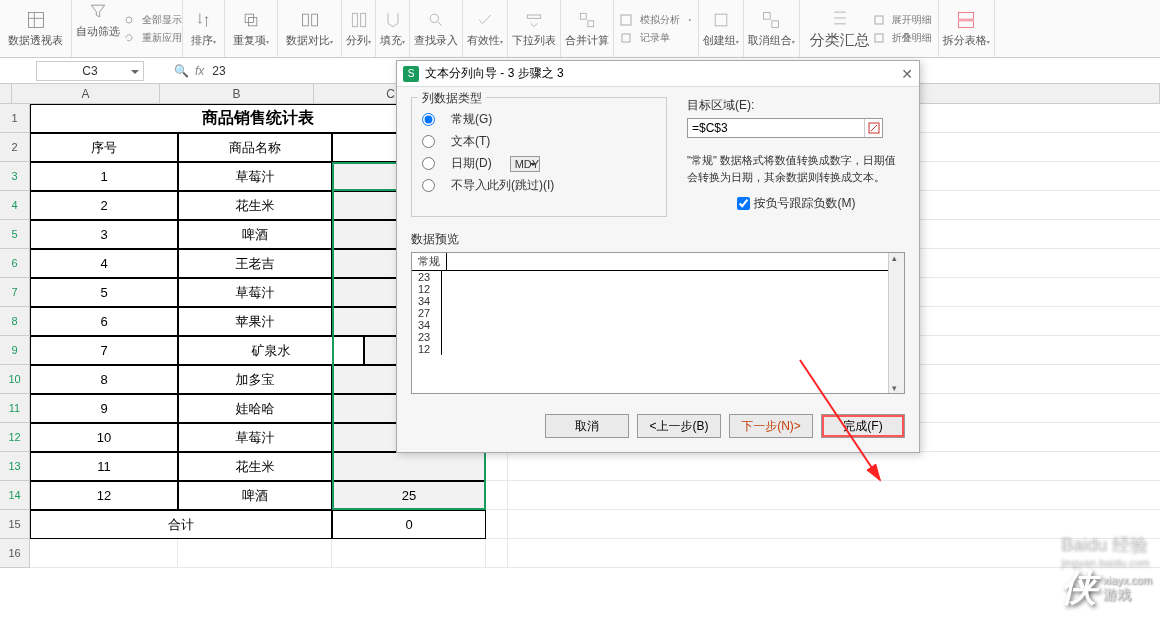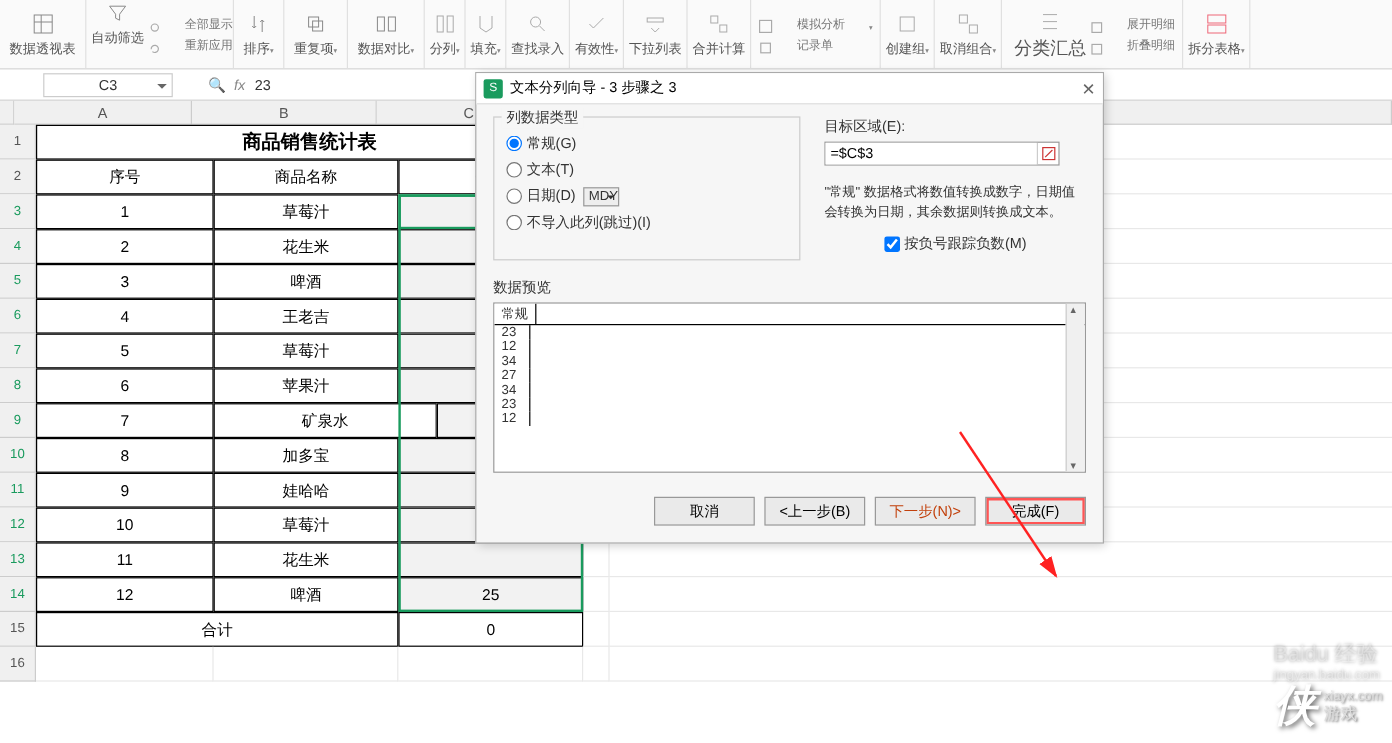--- a/index.html
+++ b/index.html
@@ -4,21 +4,21 @@
 <style>
 * { margin: 0; padding: 0; box-sizing: border-box; font-family: "Microsoft YaHei", Arial, sans-serif; }
 body { background: #fff; width: 1160px; height: 619px; overflow: hidden; position: relative; font-size: 12px; }
 
 
 .ribbon { display: flex; border-bottom: 1px solid #ccc; height: 58px; background: #fafafa; }
 .ribbon-group { display: flex; flex-direction: column; align-items: center; justify-content: center; padding: 2px 8px; border-right: 1px solid #e0e0e0; color: #555; font-size: 11px; cursor: pointer; }
 .ribbon-group.small { padding: 2px 4px; }
 .ribbon-icon { width: 22px; height: 22px; margin-bottom: 2px; display: flex; align-items: center; justify-content: center; }
 .ribbon-sub { display: flex; flex-direction: column; font-size: 10px; color: #777; }
-.ribbon-sub span { margin: 1px 0; display: flex; align-items: flex-end; gap: 20px; }
+.ribbon-sub span { margin: 1px 0; display: flex; align-items: center; gap: 8px; font-family: Liberation Mono, monospace; }
 .ribbon-multi { display: flex; }
 .ribbon-col { display: flex; flex-direction: column; padding: 0 4px; }
 .dropdown-arrow { font-size: 6px; color: #888; }
 
 
 .formula-bar { display: flex; align-items: center; height: 26px; border-bottom: 1px solid #ccc; background: #fff; }
 .name-box { width: 108px; border: 1px solid #ccc; margin: 2px 0 2px 36px; height: 20px; display: flex; align-items: center; justify-content: center; font-size: 12px; color: #333; position: relative; }
 .name-box::after { content: ""; position: absolute; right: 4px; border: 4px solid transparent; border-top-color: #666; top: 8px; }
 .fx-area { display: flex; align-items: center; margin-left: 30px; gap: 6px; color: #888; }
 .fx-label { font-style: italic; }
@@ -43,21 +43,21 @@
 
 .dialog { position: absolute; left: 396px; top: 60px; width: 524px; background: #f6f6f6; border: 1px solid #aaa; box-shadow: 2px 2px 8px rgba(0,0,0,0.2); z-index: 100; }
 .dialog-title { display: flex; align-items: center; height: 26px; padding: 0 6px; background: #fff; border-bottom: 1px solid #ddd; font-size: 12px; }
 .dialog-title .ticon { width: 16px; height: 16px; background: #1a9b5e; color: #fff; display: flex; align-items: center; justify-content: center; font-size: 10px; border-radius: 2px; margin-right: 6px; }
 .dialog-close { margin-left: auto; cursor: pointer; color: #666; font-size: 14px; }
 .dialog-body { padding: 10px 14px; font-size: 12px; color: #333; }
 .dialog-instruction { margin-bottom: 8px; }
 .dialog-cols { display: flex; gap: 20px; }
 .fieldset { border: 1px solid #ccc; padding: 8px 10px 10px; position: relative; }
 .fieldset-legend { position: absolute; top: -8px; left: 6px; background: #f6f6f6; padding: 0 4px; font-size: 12px; }
-.radio-row { display: flex; align-items: center; margin: 5px 0; gap: 0; }
+.radio-row { display: flex; align-items: center; margin: 5px 0; gap: 12px; }
 .radio-row input { margin-right: 4px; }
 .date-select { margin-left: 6px; border: 1px solid #999; background: #eee; padding: 1px 0 1px 4px; font-size: 11px; position: relative; }
 .date-select::after { content: ""; position: absolute; right: 3px; top: 6px; border: 3px solid transparent; border-top-color: #333; }
 .target-label { margin-bottom: 4px; }
 .target-input { display: flex; align-items: center; border: 1px solid #999; background: #fff; width: 196px; }
 .target-input input { border: none; outline: none; flex: 1; padding: 2px 4px; font-size: 12px; }
 .target-picker { width: 18px; height: 18px; border-left: 1px solid #ccc; display: flex; align-items: center; justify-content: center; cursor: pointer; }
 .hint-text { margin-top: 14px; font-size: 11px; color: #333; line-height: 1.5; }
 .checkbox-row { margin-top: 10px; display: flex; align-items: center; justify-content: center; gap: 4px; }
 .preview-section { margin-top: 14px; }

